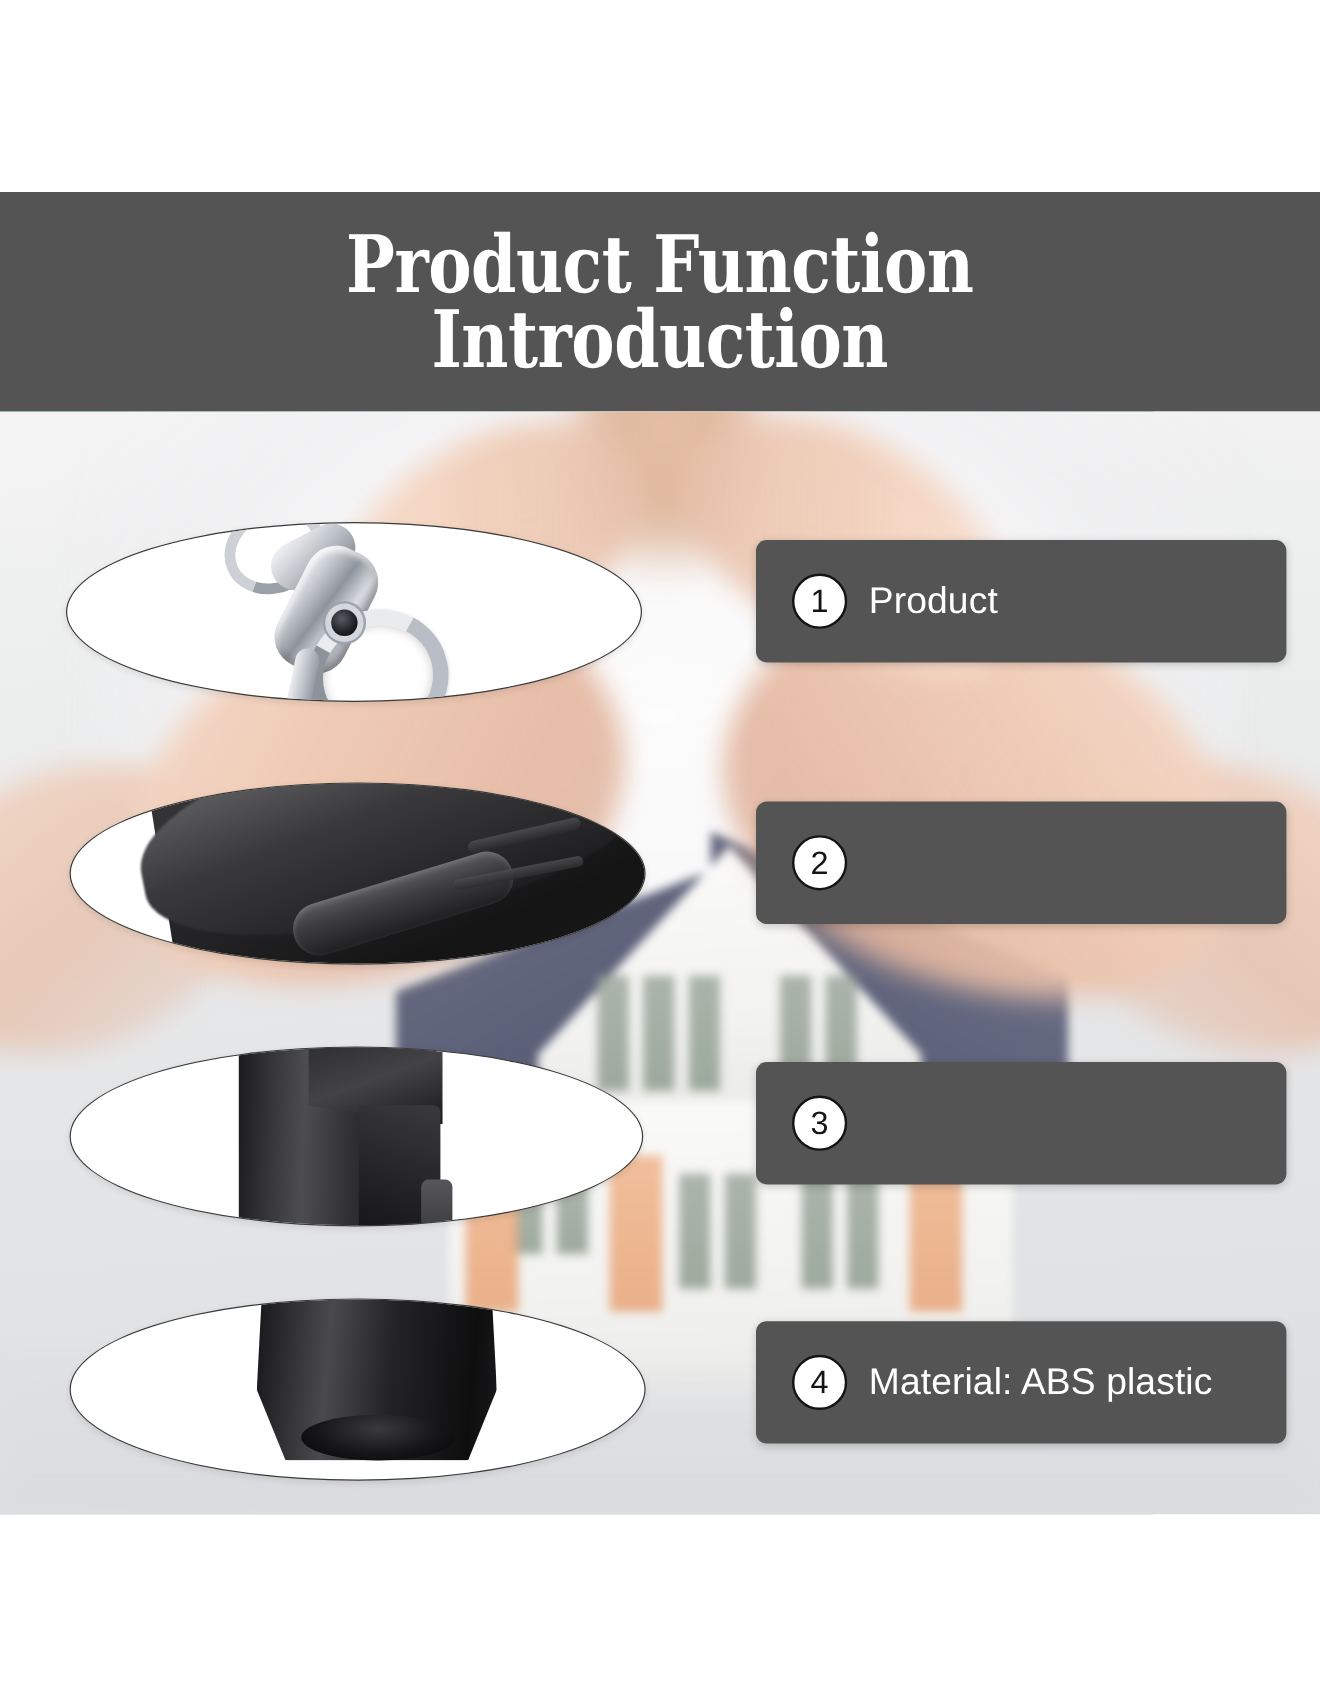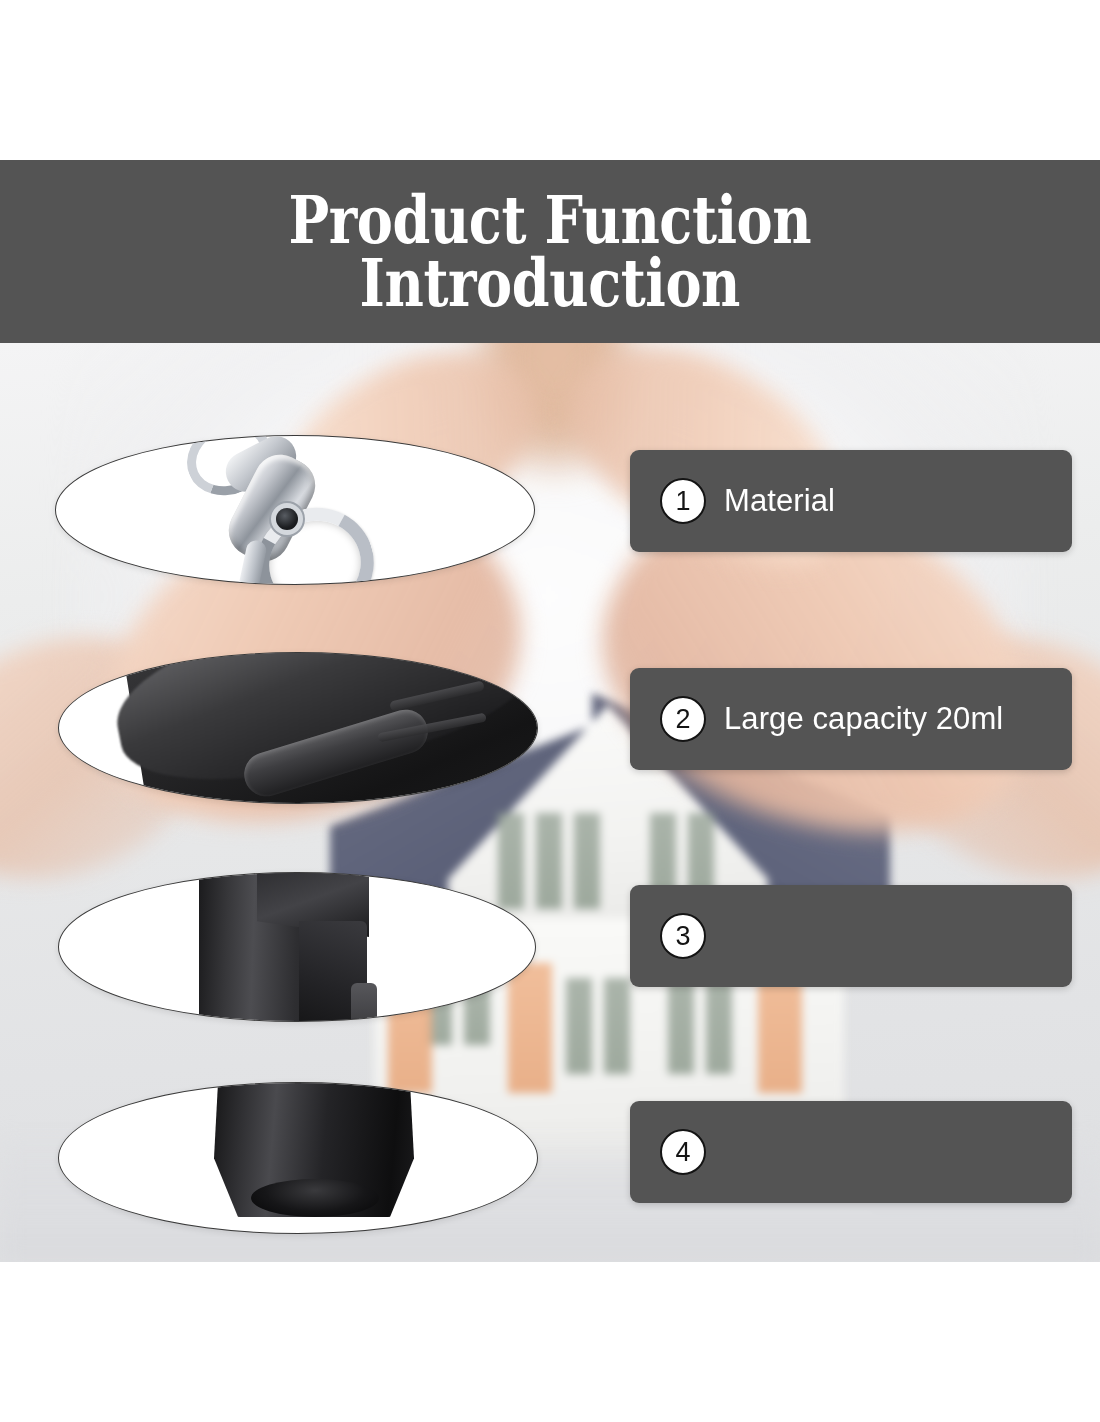--- a/index.html
+++ b/index.html
@@ -508,33 +508,33 @@
       <div class="oval-inner">
         <div class="base-body"></div>
         <div class="base-seam" style="left:210px; top:-52px;"></div>
 
         <div class="base-foot"></div>
       </div>
     </div>
 
     <div class="pill" style="top:107px;">
       <div class="pill-badge">1</div>
-      <div class="pill-label">Material</div>
+      <div class="pill-label">Product</div>
     </div>
 
     <div class="pill" style="top:325px;">
       <div class="pill-badge">2</div>
-      <div class="pill-label">Large capacity 20ml</div>
     </div>
 
     <div class="pill" style="top:542px;">
       <div class="pill-badge">3</div>
     </div>
 
     <div class="pill" style="top:758px;">
       <div class="pill-badge">4</div>
+      <div class="pill-label">Material: ABS plastic</div>
     </div>
 
   </div>
 
   <div class="bottom-gutter"></div>
 
 </div>
 
 </body></html>

